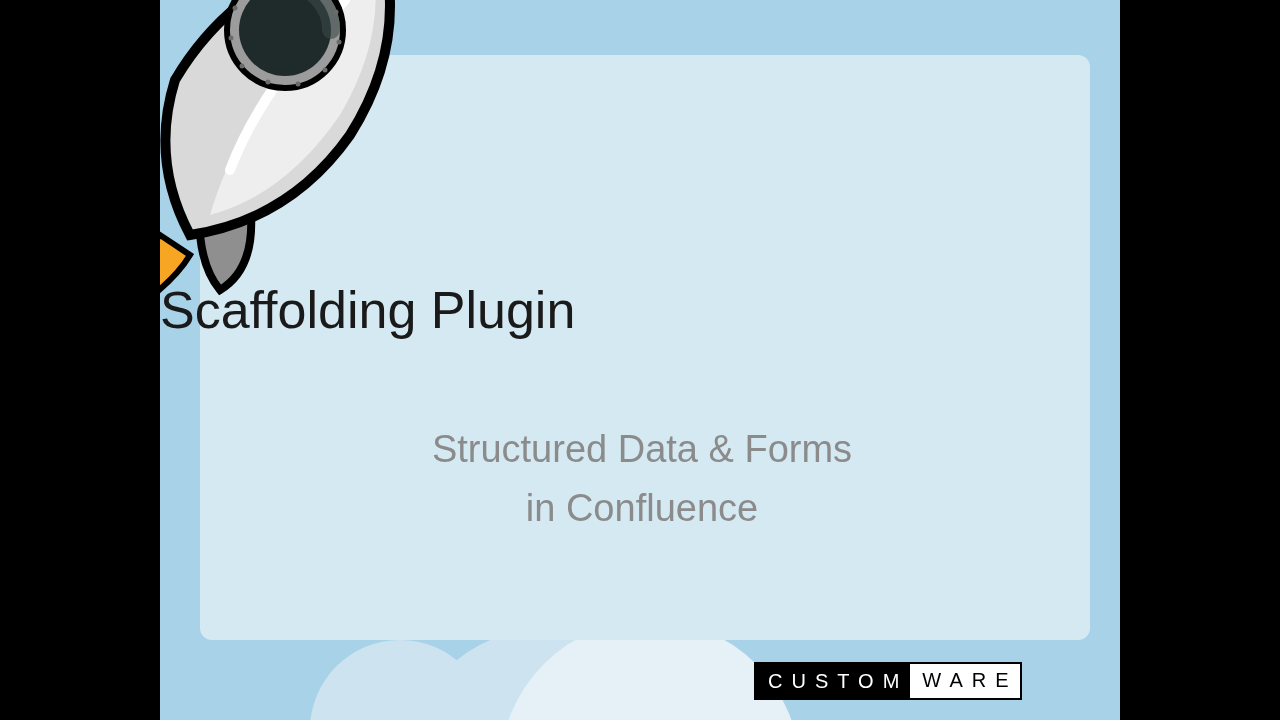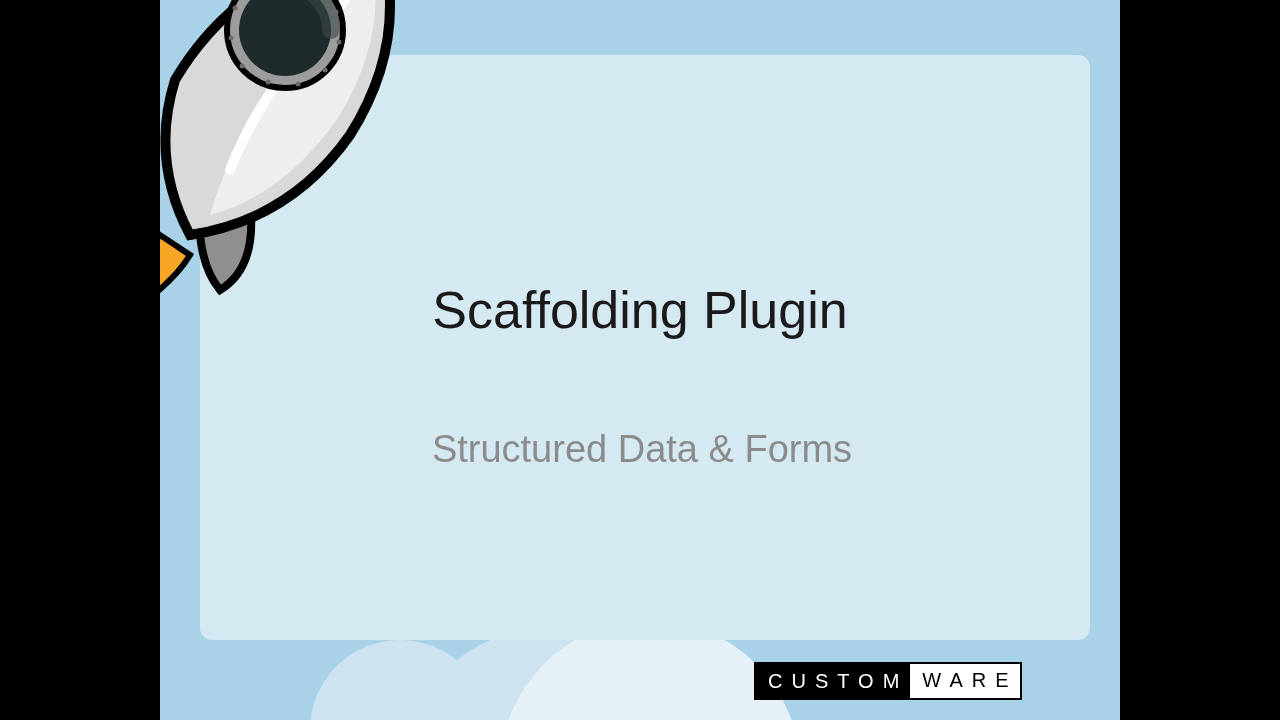--- a/index.html
+++ b/index.html
@@ -27,21 +27,20 @@
     right: 30px;
     bottom: 80px;
     background: #d5e9f3;
     border-radius: 12px;
   }
   .title {
     position: absolute;
     left: 0;
     right: 0;
     top: 280px;
-    text-align: center;
     font-size: 52px;
     color: #1a1a1a;
     font-weight: 400;
   }
   .subtitle {
     position: absolute;
     left: 4px;
     right: 0;
     top: 420px;
     text-align: center;
@@ -109,20 +108,21 @@
   <div class="cloud c1"></div>
   <div class="cloud c2"></div>
   <div class="cloud c3"></div>
   <div class="cloud c4"></div>
 
   <div class="panel"></div>
 
   <div class="title">Scaffolding Plugin</div>
   <div class="subtitle">
     <span>Structured Data &amp; Forms</span><br>
+    <span>in Confluence</span>
   </div>
 
   <div class="rocket">
     <svg viewBox="0 0 320 380" width="320" height="380">
 
       <path d="M40 275 Q10 310 20 345 Q55 320 70 295 Z" fill="#f6a623" stroke="#000" stroke-width="6"></path>
 
       <path d="M120 195 Q150 300 100 330 Q75 300 80 235 Z" fill="#8f8f8f" stroke="#000" stroke-width="8"></path>
 
       <path d="M260 -20 Q290 80 230 175 Q170 260 70 275 Q30 200 55 120 Q120 10 260 -20 Z" fill="#d9d9d9" stroke="#000" stroke-width="10"></path>

